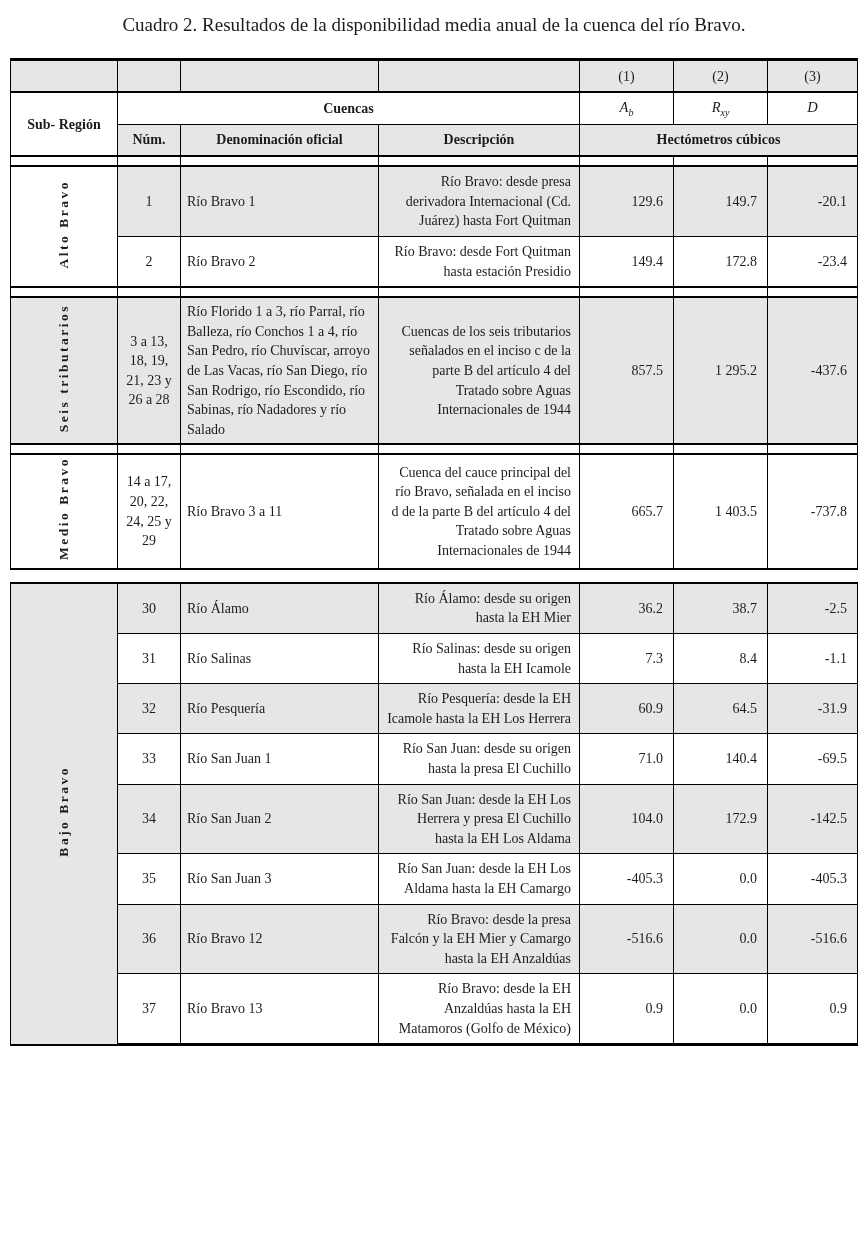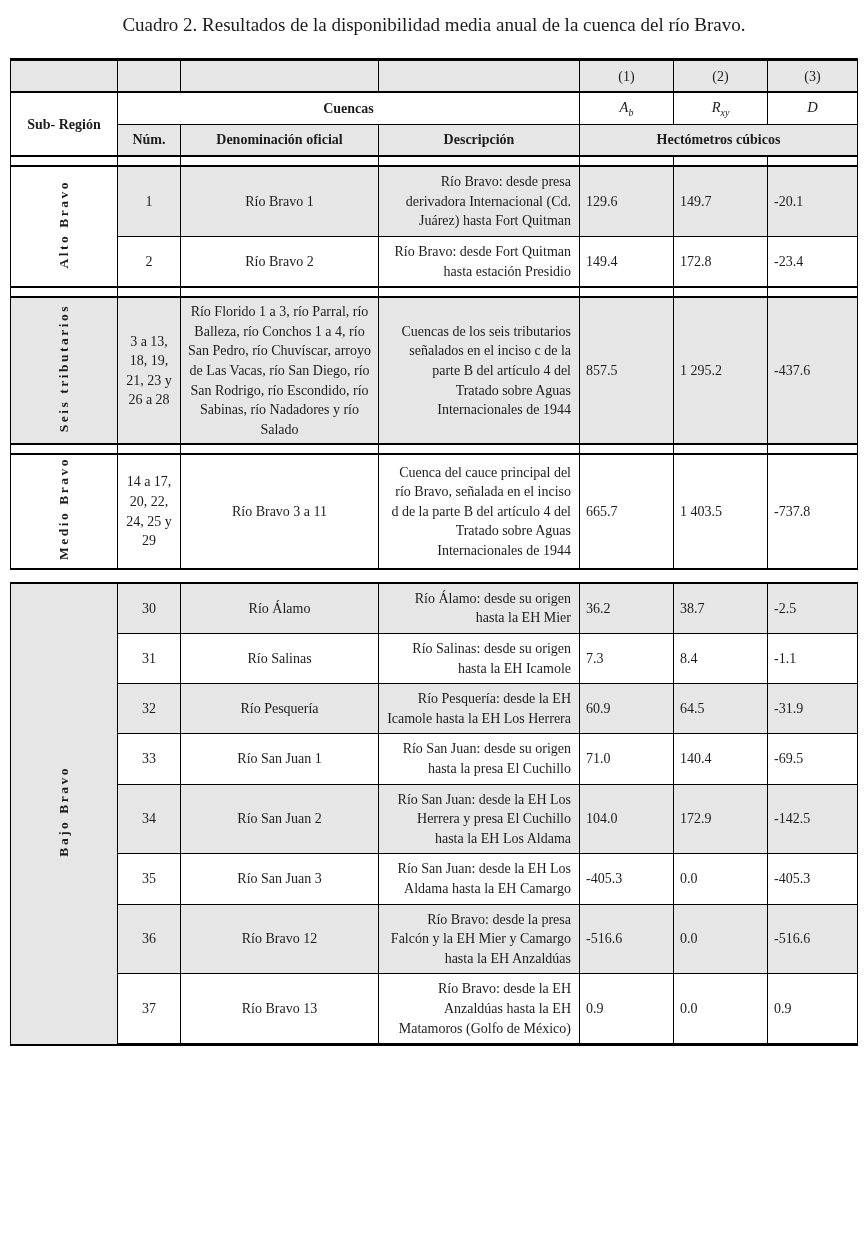--- a/index.html
+++ b/index.html
@@ -36,23 +36,23 @@
   tr.spacer > td { height: 8px; padding:0; background:#ffffff; }
   tr.gap > td { height: 12px; padding:0; border:none; background:#ffffff; }
 
   tr.sec-first > td { border-top: 2px solid var(--line,#000); }
   tr.sec-last  > td { border-bottom: 2px solid var(--line,#000); }
   tr.table-end > td { border-bottom: 3px solid var(--line,#000); }
   td.span-rows { border-bottom: 2px solid var(--line,#000); }
 
   
   td.c-num { text-align:center; }
-  td.c-den { text-align:center; }
+  td.c-den { text-align:left; }
   td.c-desc { text-align:right; padding: 5px 8px; }
-  td.c-val { padding-right: 10px; }
+  td.c-val { text-align:right; padding-right: 10px; }
 
   td.vlabel { text-align:center; vertical-align:middle; padding:2px; }
   td.vlabel .vtext {
     display:inline-block; writing-mode: vertical-rl; transform: rotate(180deg);
     font-weight: bold; letter-spacing: 2.5px; font-size: 13.5px; white-space: nowrap;
   }
 </style>
 </head>
 <body>
 

